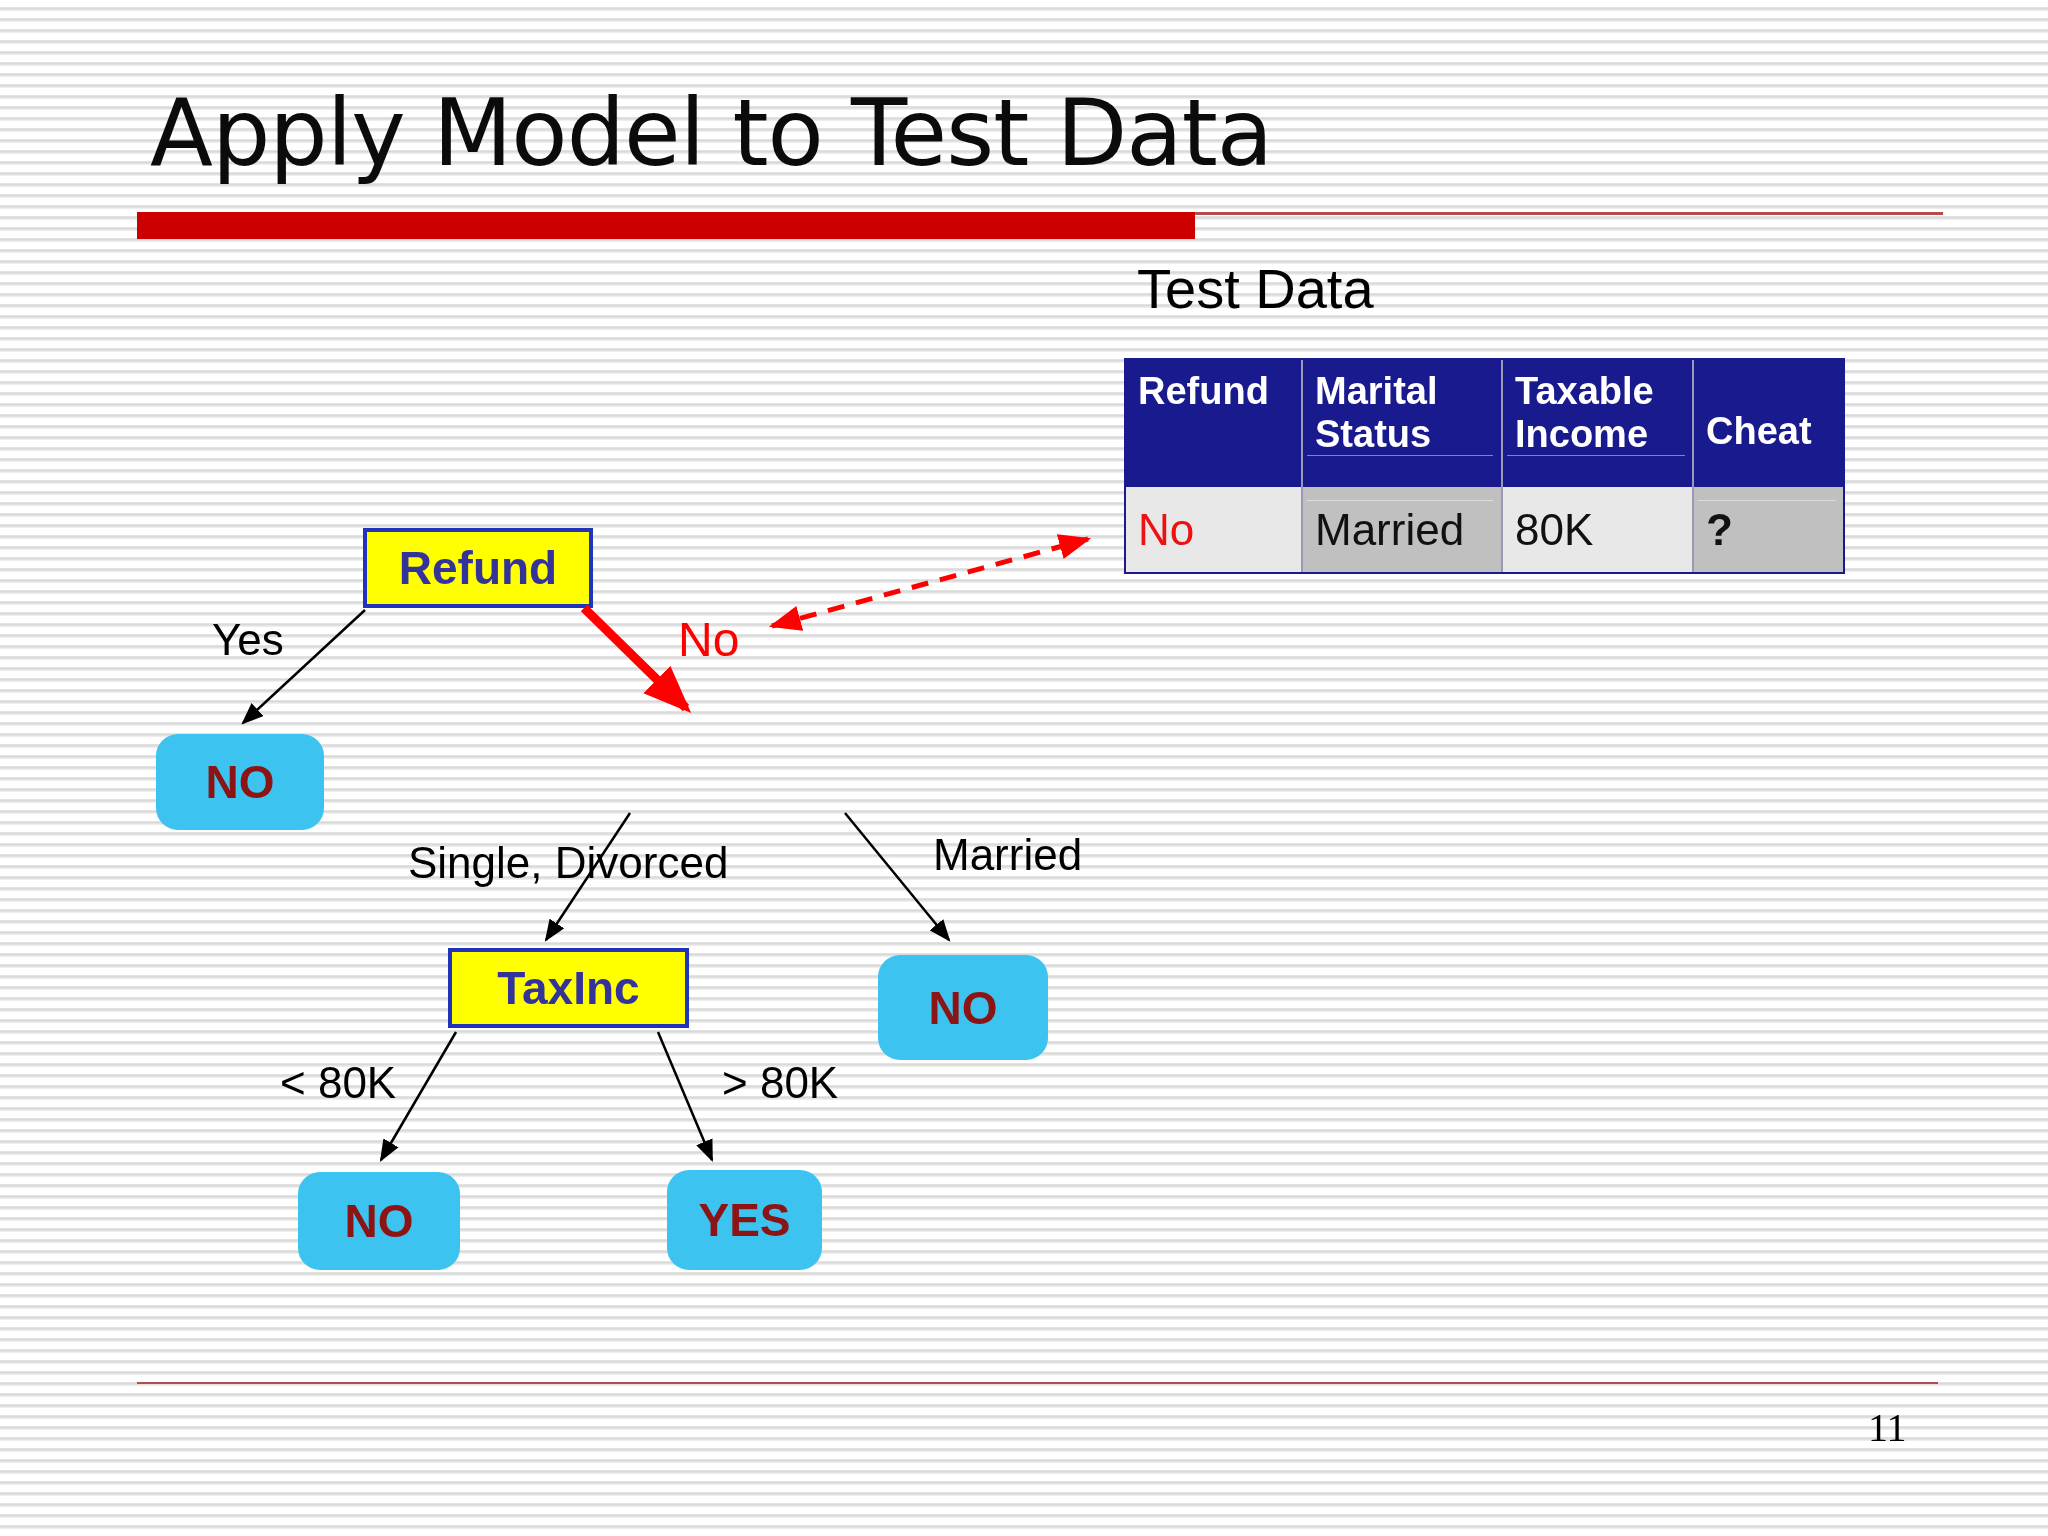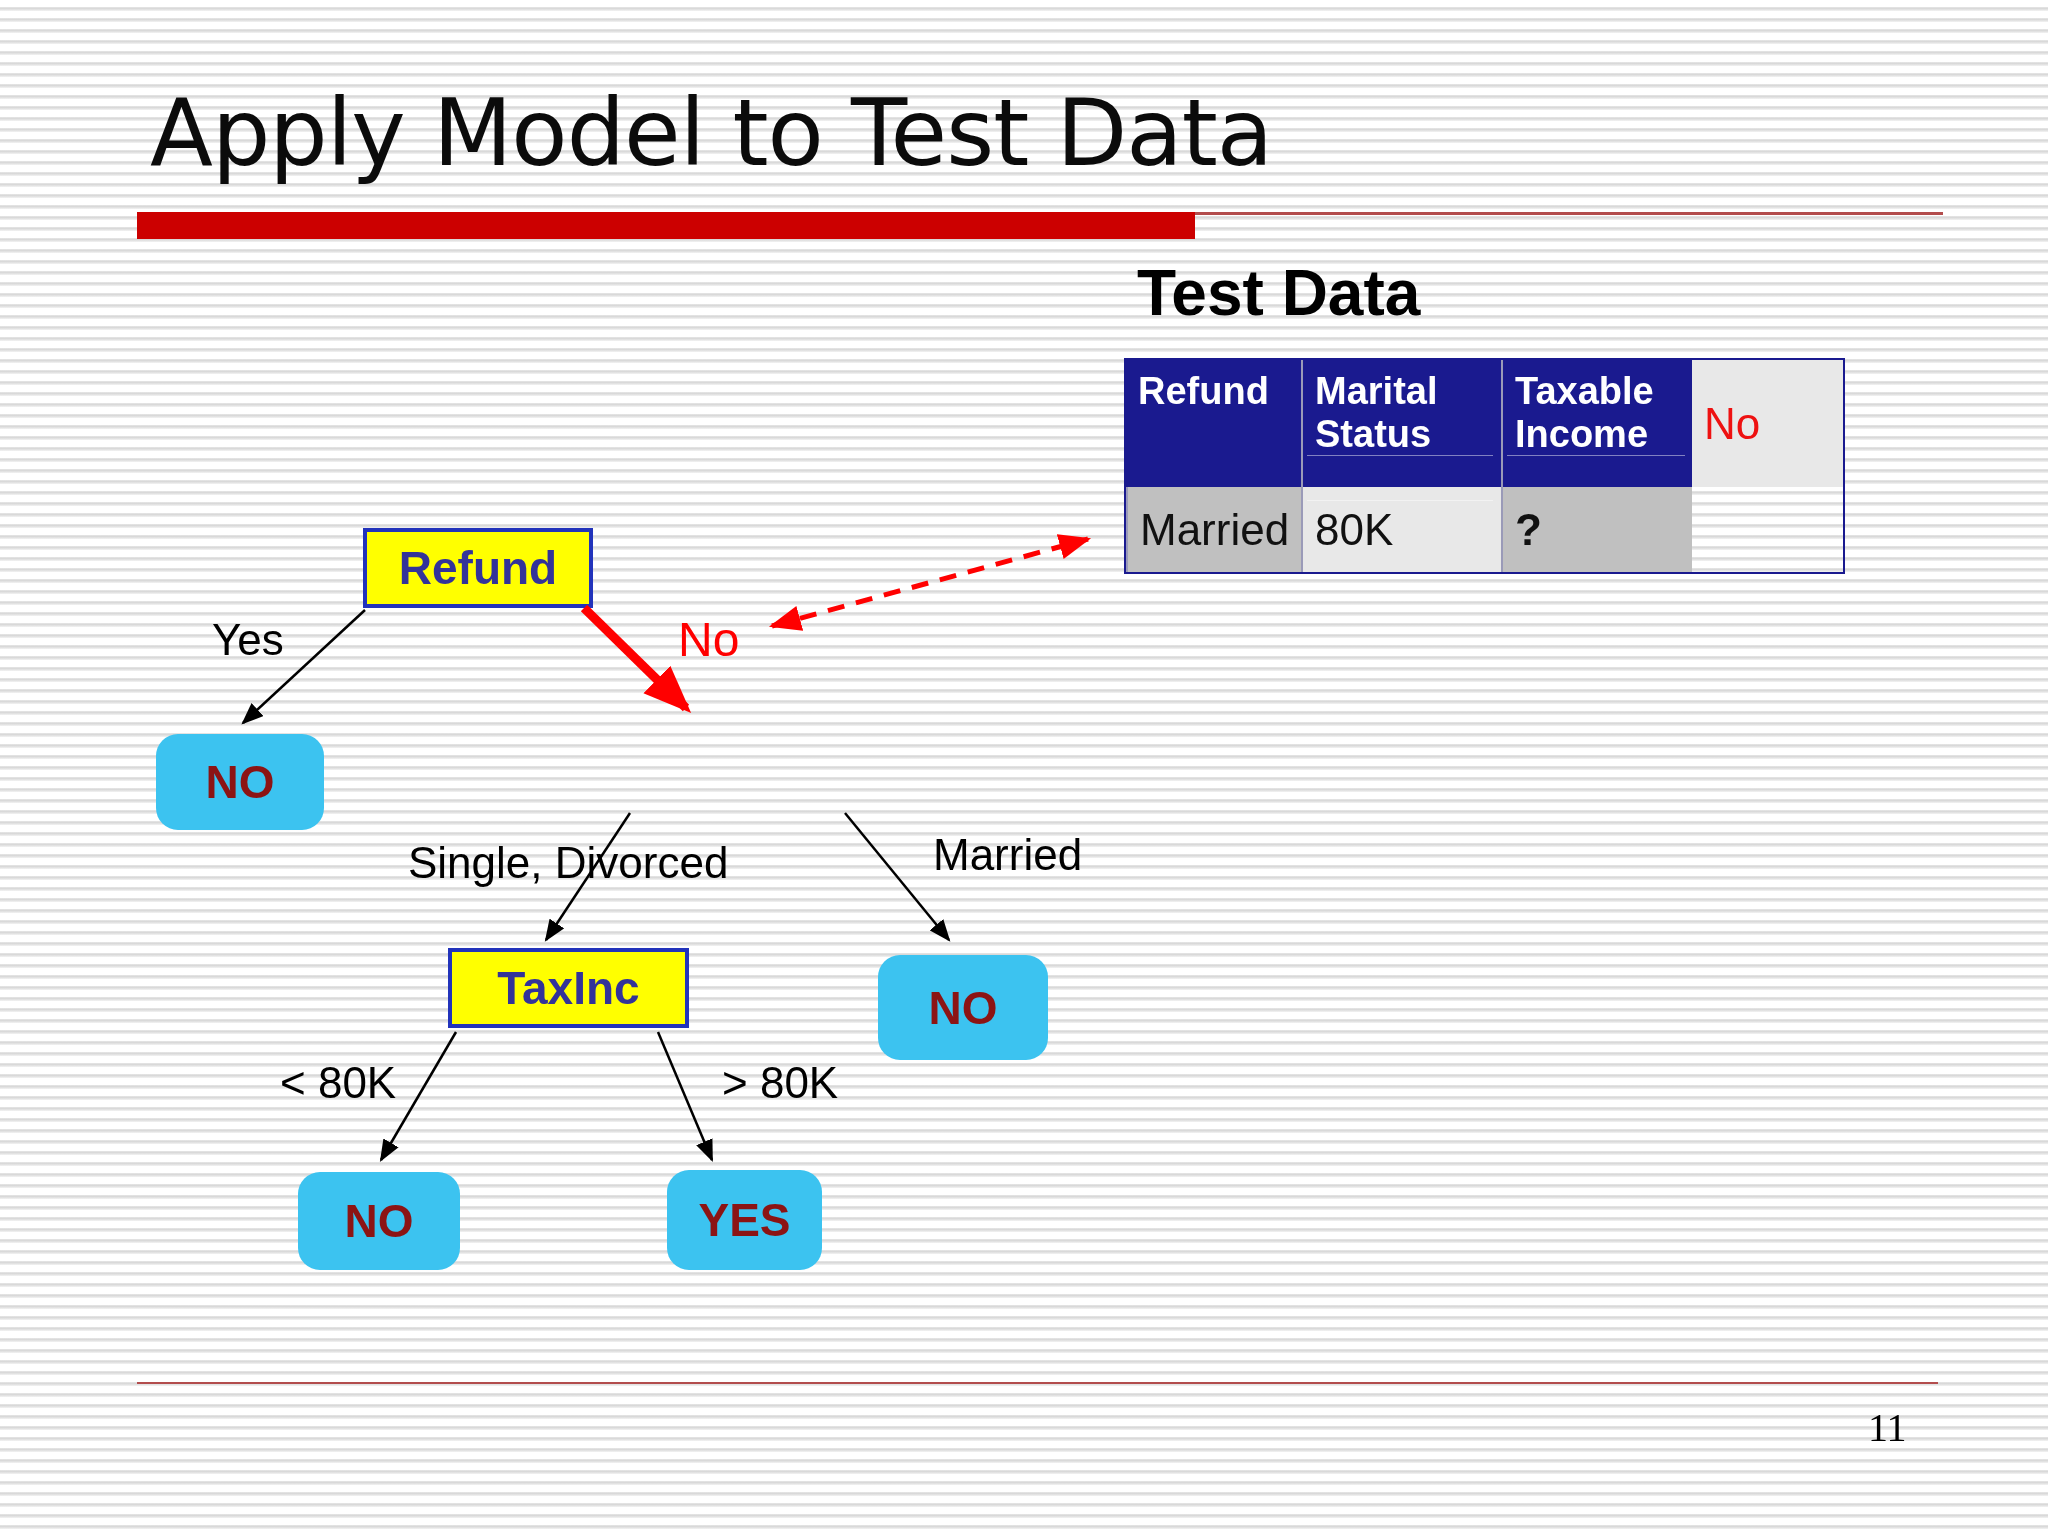--- a/index.html
+++ b/index.html
@@ -14,21 +14,21 @@
   .abs{position:absolute;}
   
   .title{
     left:150px;top:80px;width:1400px;
     font-family:"DejaVu Sans",sans-serif;font-size:92px;font-weight:400;
     color:#0b0b0b;letter-spacing:-1px;white-space:nowrap;
   }
   .bar-thin{left:137px;top:212px;width:1806px;height:3px;background:var(--thin-rule-red,#b34d4d);}
   .bar-thick{left:137px;top:212px;width:1058px;height:27px;background:var(--accent-red,#cc0000);}
   
-  .test-heading{left:1137px;top:256px;font-size:64px;font-weight:bold;color:#000;}
+  .test-heading{left:1137px;top:256px;font-size:56px;font-weight:normal;color:#000;}
   
   .dtable{
     left:1124px;top:358px;width:717px;height:212px;
     display:grid;grid-template-columns:175px 200px 191px 151px;grid-template-rows:127px 85px;
     border:2px solid var(--table-header-navy,#1a1a8f);box-sizing:content-box;
   }
   .th{
     background:var(--table-header-navy,#1a1a8f);color:#fff;font-weight:bold;font-size:38px;
     line-height:1.14;padding:10px 4px 0 12px;box-sizing:border-box;
   }
@@ -75,20 +75,21 @@
   <div class="abs title">Apply Model to Test Data</div>
   <div class="abs bar-thin"></div>
   <div class="abs bar-thick"></div>
 
   <div class="abs test-heading">Test Data</div>
 
   <div class="abs dtable">
     <div class="th">Refund</div>
     <div class="th sep">Marital Status</div>
     <div class="th sep">Taxable Income</div>
+    <div class="th sep cheat">Cheat</div>
     <div class="td bg-light red-text">No</div>
     <div class="td sep bg-dark">Married</div>
     <div class="td sep bg-light">80K</div>
     <div class="td sep bg-dark bold">?</div>
     <div class="hairline" style="left:181px;top:95px;width:186px;"></div>
     <div class="hairline" style="left:381px;top:95px;width:178px;"></div>
     <div class="hairline" style="left:181px;top:140px;width:186px;"></div>
     <div class="hairline" style="left:572px;top:140px;width:138px;"></div>
   </div>
 

